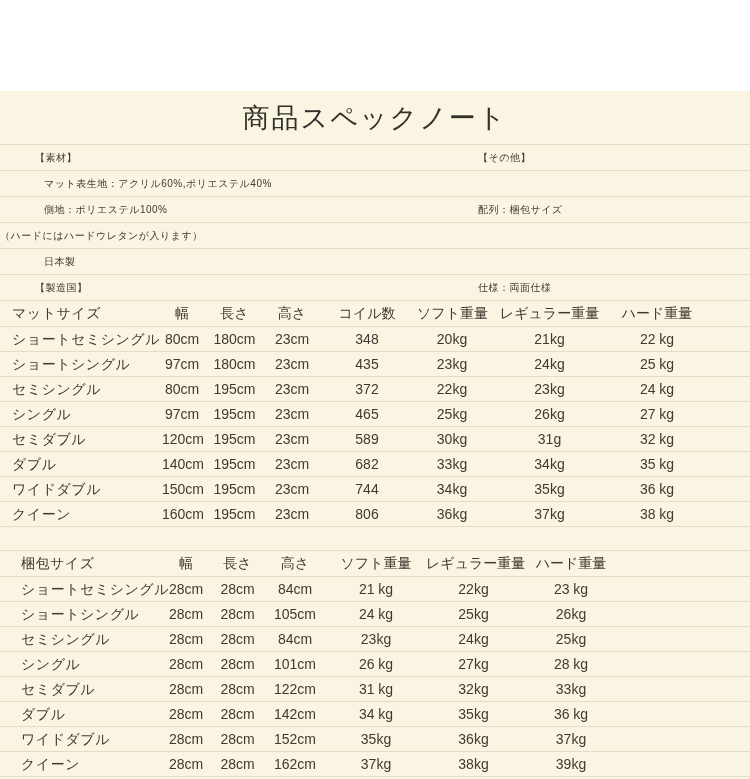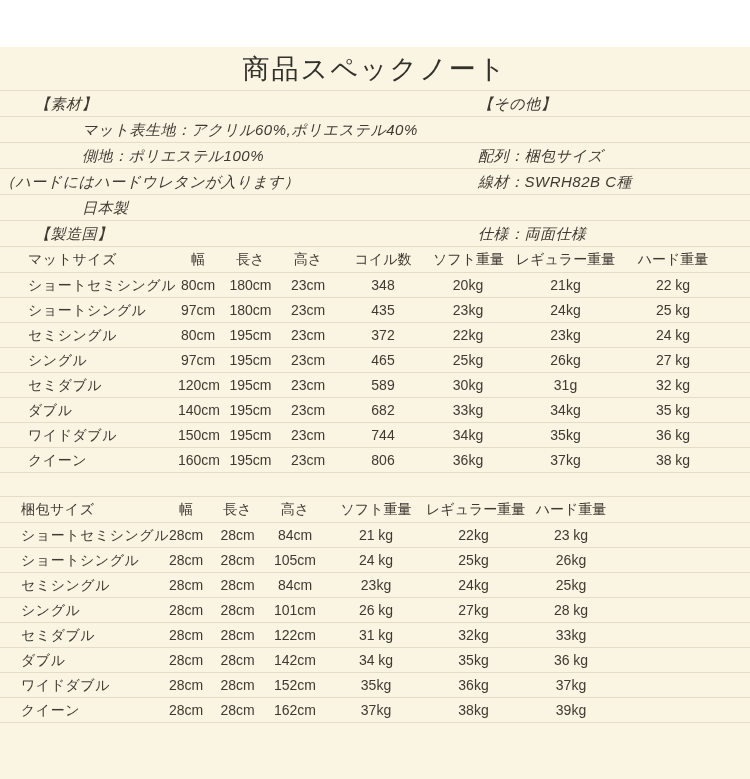--- a/index.html
+++ b/index.html
@@ -6,32 +6,32 @@
     --cream:#faf4e2;
     --rule:#e4dcc5;
     --ink:#3e3a32;
   }
   *{margin:0;padding:0;box-sizing:border-box;}
   html,body{width:750px;height:779px;background:#ffffff;overflow:hidden;
     font-family:"Liberation Sans","DejaVu Sans",sans-serif;color:var(--ink);}
   .white-strip{height:47px;background:#ffffff;}
   .note{width:750px;height:732px;background:var(--cream);}
   .ruled{border-bottom:1px solid var(--rule);}
-  .title-band{height:44px;display:flex;align-items:center;justify-content:center;}
+  .title-band{height:54px;display:flex;align-items:center;justify-content:center;margin-top:44px;}
   .page-title{font-size:27px;letter-spacing:2px;color:#32302a;font-weight:500;}
   
   .info-row{display:grid;grid-template-columns:478px 1fr;height:26px;line-height:25px;
-    font-size:15px;letter-spacing:0.5px;white-space:nowrap;font-style:italic;}
+    font-size:10px;letter-spacing:0.5px;white-space:nowrap;}
   .pl35{padding-left:35px;}
-  .pl55{padding-left:44px;margin-left:38px;}
+  .pl55{padding-left:44px;}
   .pl130{}
   
   .trow{display:grid;height:25px;line-height:24px;font-size:14px;white-space:nowrap;}
   .thead{height:26px;line-height:25px;}
-  .t1{grid-template-columns:150px 40px 65px 50px 100px 70px 125px 90px;padding-left:28px;}
+  .t1{grid-template-columns:150px 40px 65px 50px 100px 70px 125px 90px;padding-left:12px;}
   .t2{grid-template-columns:140px 50px 53px 62px 100px 95px 100px;padding-left:21px;}
   .cell{text-align:center;overflow:visible;}
   .cell-name{text-align:left;letter-spacing:0.5px;}
   .gap-row{height:24px;}
   .bottom-fill{height:20px;}
 </style>
 </head>
 <body>
 
 <div class="white-strip"></div>
@@ -48,21 +48,20 @@
   </div>
   <div class="info-row ruled">
     <div class="pl55">マット表生地：アクリル60%,ポリエステル40%</div>
   </div>
   <div class="info-row ruled">
     <div class="pl55">側地：ポリエステル100%</div>
     <div>配列：梱包サイズ</div>
   </div>
   <div class="info-row ruled">
     <div class="pl130">（ハードにはハードウレタンが入ります）</div>
-    <div>線材：SWRH82B C種</div>
   </div>
   <div class="info-row ruled">
     <div class="pl55">日本製</div>
     <div></div>
   </div>
   <div class="info-row ruled">
     <div class="pl35">【製造国】</div>
     <div>仕様：両面仕様</div>
   </div>
 

